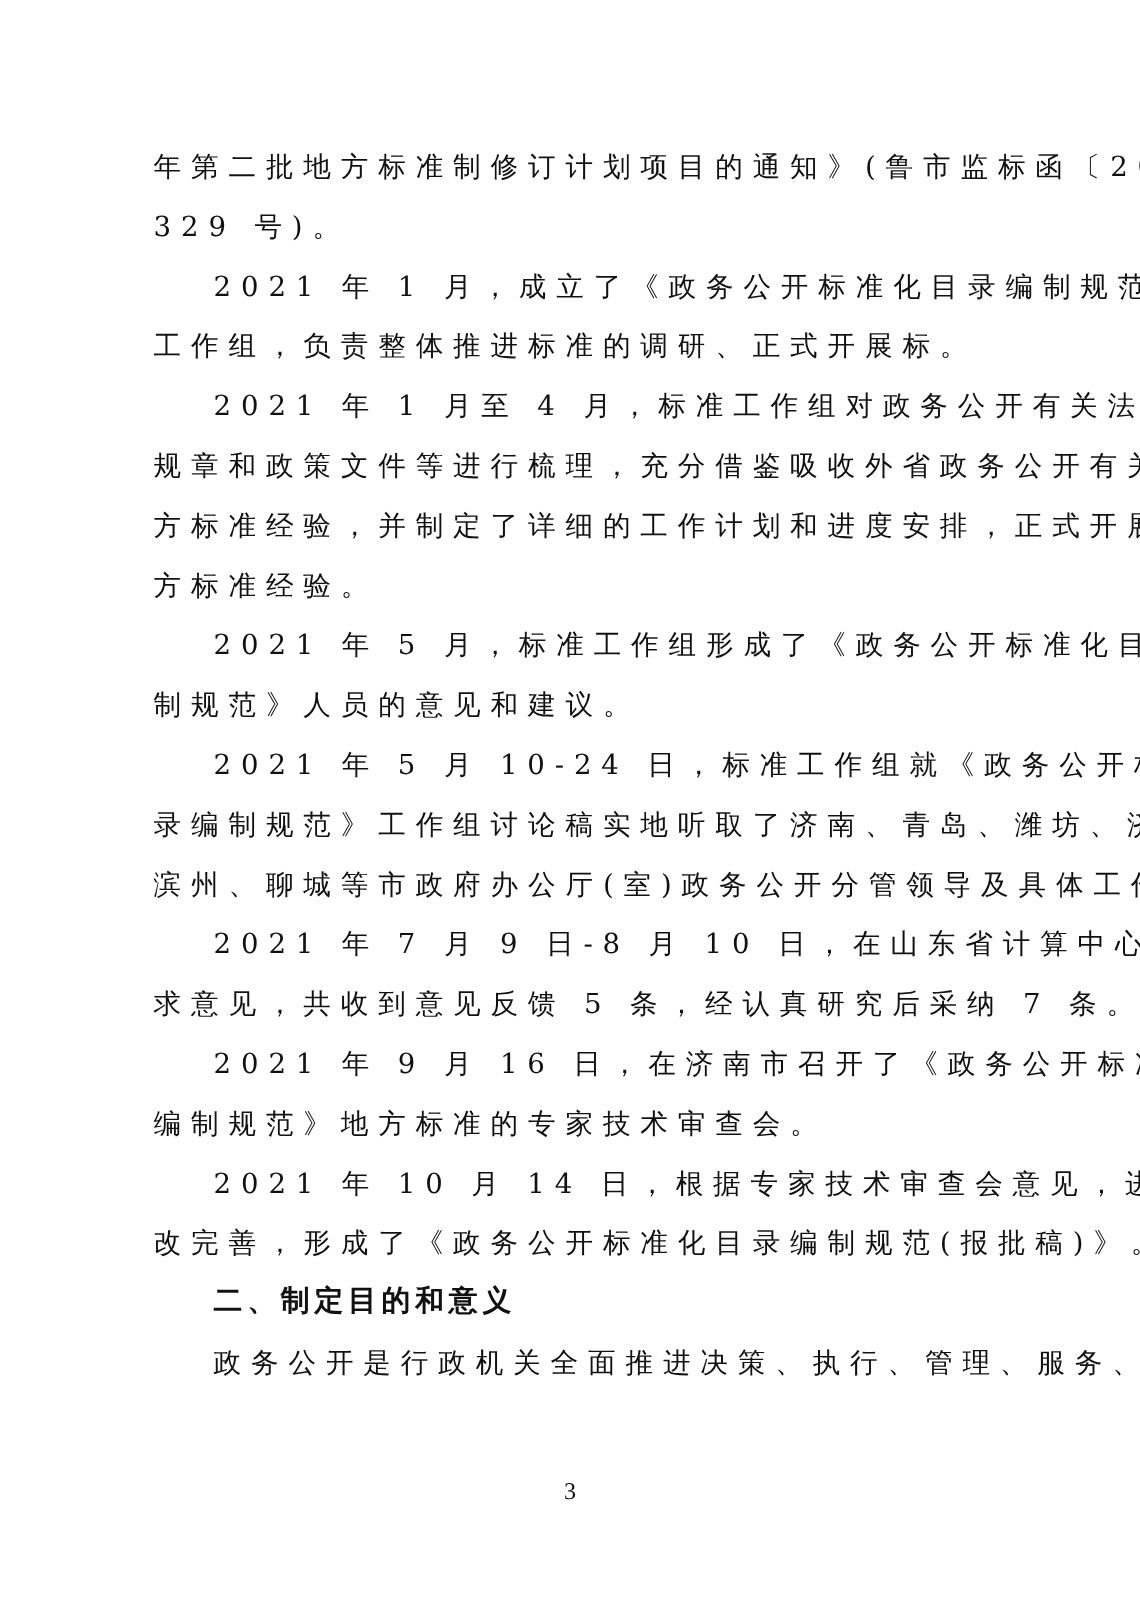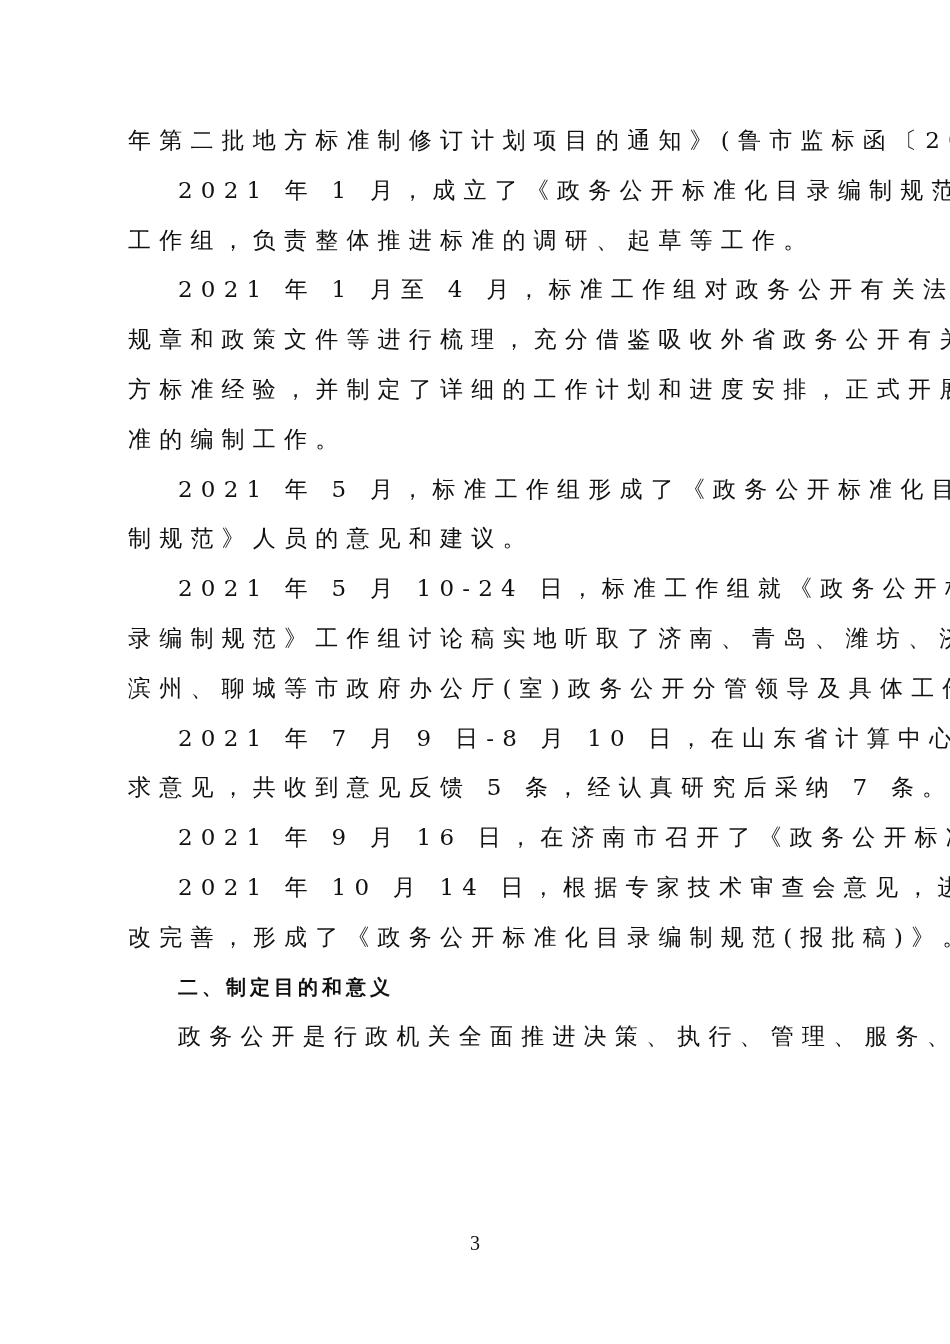--- a/index.html
+++ b/index.html
@@ -10,62 +10,64 @@
     font-size: 23px; color: #111111;
     line-height: 49.8px;
   }
   .para {
     margin: 0; text-align: justify; text-align-last: left;
     letter-spacing: 8.2px; word-break: break-all;
   }
   .indent { text-indent: 50px; }
   .heading {
     margin: 0; text-indent: 50px;
-    font-family: Liberation Sans, sans-serif;
-    font-weight: bold; font-size: 20px; letter-spacing: 4px;
+    font-family: Liberation Mono, monospace;
+    font-weight: bold; font-size: 24px; letter-spacing: 4px;
   }
   .line { display: block; white-space: nowrap; }
   .page-number {
     position: absolute; left: 0; width: 950px; top: 1232px;
     text-align: center; font-family: "Liberation Serif", serif;
     font-size: 20px; color: #111111;
   }
 </style>
 </head>
 <body>
 
 <div class="page">
   <p class="para">
     <span class="line">年第二批地方标准制修订计划项目的通知》(鲁市监标函〔2020〕</span>
+    <span class="line">329 号)。</span>
   </p>
   <p class="para indent">
     <span class="line">2021 年 1 月，成立了《政务公开标准化目录编制规范》标准</span>
-    <span class="line" style="text-indent:0">工作组，负责整体推进标准的调研、起草等工作。</span>
+    <span class="line" style="text-indent:0">工作组，负责整体推进标准的调研、正式开展标。</span>
   </p>
   <p class="para indent">
     <span class="line">2021 年 1 月至 4 月，标准工作组对政务公开有关法律法规</span>
     <span class="line" style="text-indent:0">规章和政策文件等进行梳理，充分借鉴吸收外省政务公开有关地</span>
     <span class="line" style="text-indent:0">方标准经验，并制定了详细的工作计划和进度安排，正式开展标</span>
-    <span class="line" style="text-indent:0">准的编制工作。</span>
+    <span class="line" style="text-indent:0">方标准经验。</span>
   </p>
   <p class="para indent">
     <span class="line">2021 年 5 月，标准工作组形成了《政务公开标准化目录编</span>
     <span class="line" style="text-indent:0">制规范》人员的意见和建议。</span>
   </p>
   <p class="para indent">
     <span class="line">2021 年 5 月 10-24 日，标准工作组就《政务公开标准化目</span>
     <span class="line" style="text-indent:0">录编制规范》工作组讨论稿实地听取了济南、青岛、潍坊、济宁、</span>
     <span class="line" style="text-indent:0">滨州、聊城等市政府办公厅(室)政务公开分管领导及具体工作</span>
   </p>
   <p class="para indent">
     <span class="line">2021 年 7 月 9 日-8 月 10 日，在山东省计算中心网站公开征</span>
     <span class="line" style="text-indent:0">求意见，共收到意见反馈 5 条，经认真研究后采纳 7 条。</span>
   </p>
   <p class="para indent">
     <span class="line">2021 年 9 月 16 日，在济南市召开了《政务公开标准化目录</span>
+    <span class="line" style="text-indent:0">编制规范》地方标准的专家技术审查会。</span>
   </p>
   <p class="para indent">
     <span class="line">2021 年 10 月 14 日，根据专家技术审查会意见，进一步修</span>
     <span class="line" style="text-indent:0">改完善，形成了《政务公开标准化目录编制规范(报批稿)》。</span>
   </p>
   <p class="heading">二、制定目的和意义</p>
   <p class="para indent">
     <span class="line">政务公开是行政机关全面推进决策、执行、管理、服务、结</span>
   </p>
 </div>

